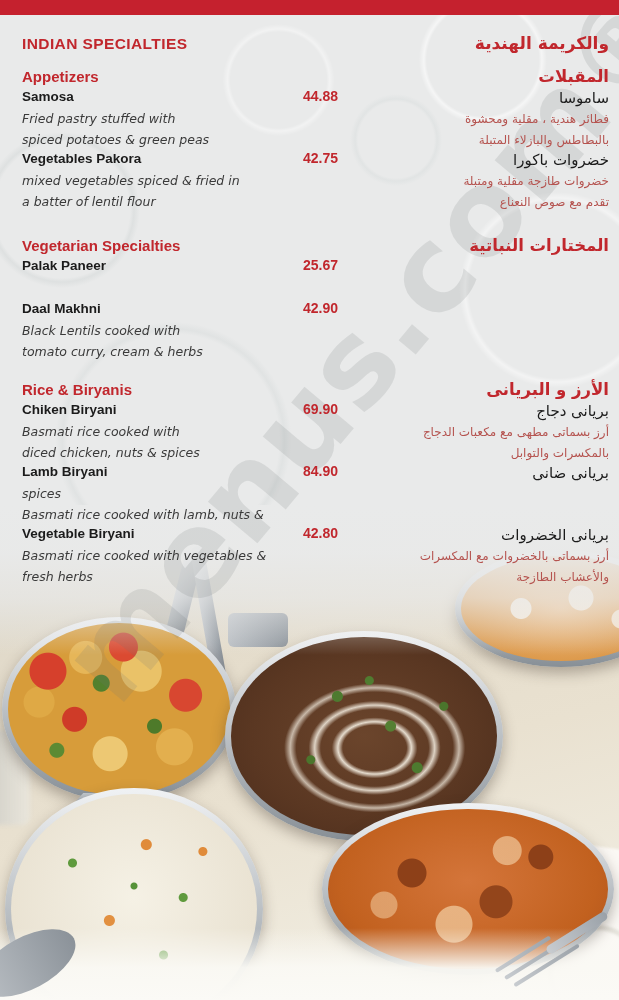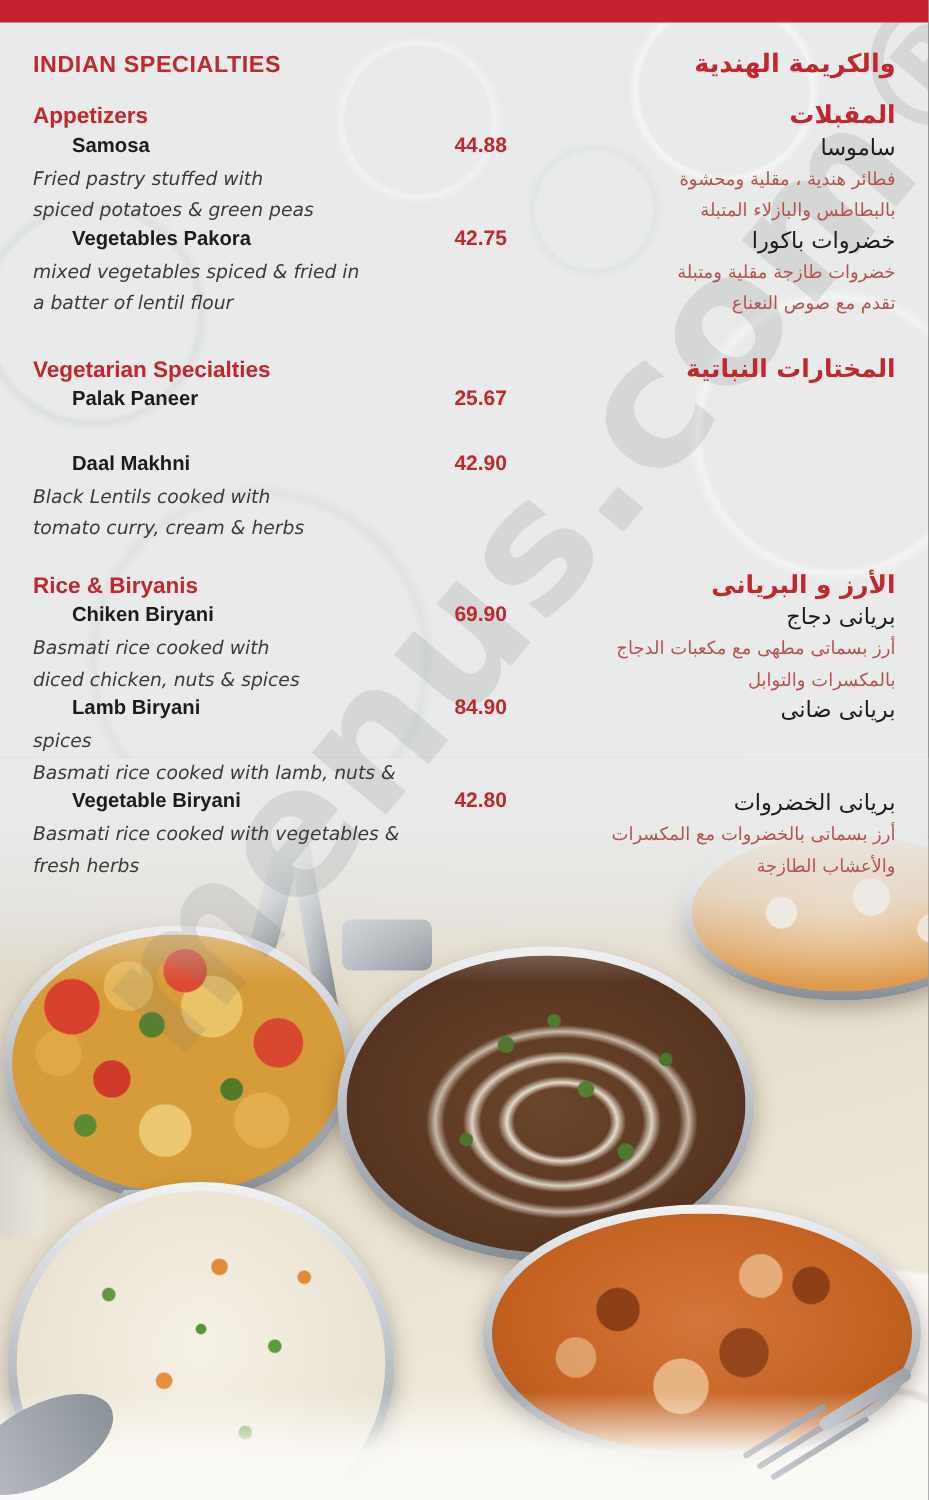--- a/index.html
+++ b/index.html
@@ -15,36 +15,36 @@
     radial-gradient(circle at 45% 8%, transparent 48px, rgba(255,255,255,.4) 51px, transparent 56px);}
   .top-bar{position:absolute;left:0;top:0;width:100%;height:15px;background:#c5212e;z-index:4;}
 
   
   .watermark{position:absolute;left:-60px;top:300px;width:820px;z-index:2;pointer-events:none;
     transform:rotate(-50deg);transform-origin:50% 50%;
     font:700 118px "DejaVu Sans",sans-serif;color:rgba(115,120,120,.16);
     letter-spacing:2px;white-space:nowrap;text-align:center;}
 
   
-  .content{position:absolute;inset:0;z-index:3;padding:33px 22px 0 22px;box-sizing:border-box;}
+  .content{position:absolute;inset:0;z-index:3;padding:33px 10px 0 22px;box-sizing:border-box;}
   .header{display:flex;justify-content:space-between;align-items:baseline;}
   .title-en{font:700 15.5px "Liberation Sans",sans-serif;color:#c1272d;letter-spacing:.4px;}
   .title-ar{font:700 17px "DejaVu Sans",sans-serif;color:#c1272d;direction:rtl;}
   .section{margin-top:14px;}
   .section.gap-lg{margin-top:24px;}
   .section.gap-md{margin-top:18px;}
   .sec-head{display:flex;justify-content:space-between;align-items:baseline;height:21px;}
   .sec-title-en{font:700 15px "Liberation Sans",sans-serif;color:#c1272d;}
   .sec-title-ar{font:700 16.5px "DejaVu Sans",sans-serif;color:#c1272d;direction:rtl;}
   .item{display:flex;justify-content:space-between;}
   .item.gap-top{margin-top:22px;}
   .en{width:316px;flex:none;}
   .ar{flex:1;direction:rtl;}
   .name-row{display:flex;justify-content:space-between;align-items:baseline;height:21px;}
-  .name{font:700 13.5px "Liberation Sans",sans-serif;color:#1b1b1b;margin-left:26px;}
+  .name{font:700 13.5px "Liberation Sans",sans-serif;color:#1b1b1b;}
   .price{font:700 14px "Liberation Sans",sans-serif;color:#c1272d;}
   .desc div{font:italic 12.5px "DejaVu Sans",sans-serif;color:#3a3a3a;line-height:20.5px;white-space:nowrap;}
   .name-ar{font:400 15px "DejaVu Sans",sans-serif;color:#1b1b1b;line-height:21px;}
   .desc-ar div{font:400 12px "DejaVu Sans",sans-serif;color:#b5534f;line-height:20.5px;}
 
   
   .photo{position:absolute;left:0;top:505px;width:619px;height:495px;z-index:1;overflow:hidden;
     background:linear-gradient(165deg,#d8d3c6 0%,#e4dccb 30%,#e9e1d0 55%,#efeadd 80%,#f6f3ea 100%);}
   .rim{position:absolute;border-radius:50%;background:linear-gradient(180deg,#f0f2f4,#878f96);
        padding:6px;box-shadow:0 6px 14px rgba(60,50,40,.35);}

